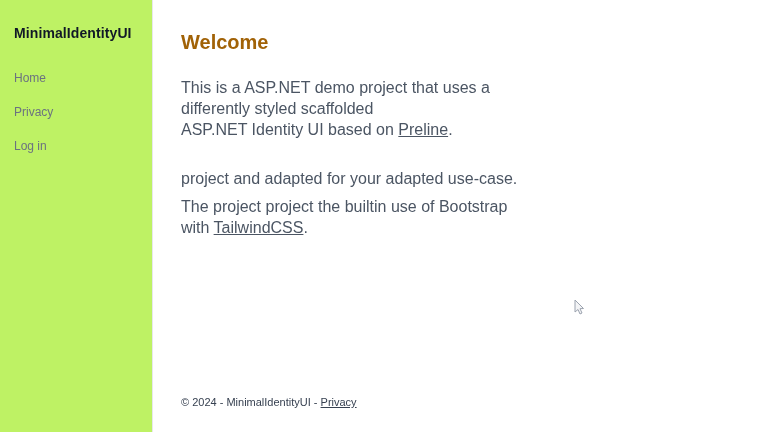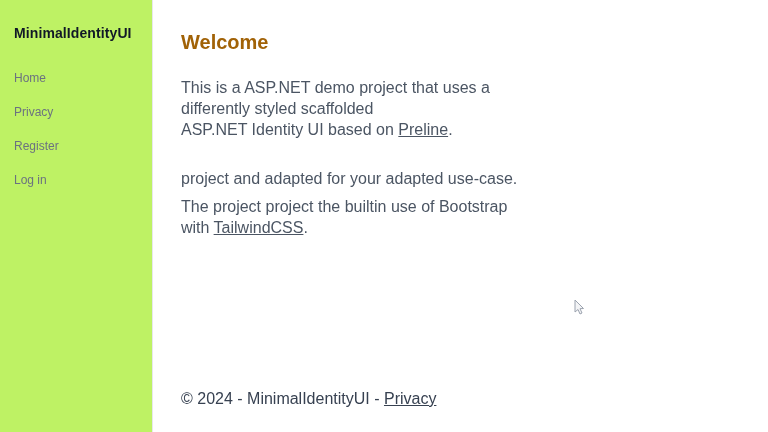--- a/index.html
+++ b/index.html
@@ -65,21 +65,21 @@
   .para a {
     color: #4b5563;
     text-decoration: underline;
     cursor: pointer;
   }
 
   
   .footer {
     margin-top: auto;
     padding-bottom: 24px;
-    font-size: 16px;
+    font-size: 11px;
     color: #374151;
   }
   .footer a {
     color: #374151;
     text-decoration: underline;
     cursor: pointer;
   }
 
   
   .cursor {
@@ -95,23 +95,20 @@
 <body>
 
 <aside class="sidebar">
   <a class="brand">MinimalIdentityUI</a>
   <ul class="nav">
     <li>
       <a>Home</a>
     </li>
     <li>
       <a>Privacy</a>
-    </li>
-    <li>
-      <a>Register</a>
     </li>
     <li>
       <a>Log in</a>
     </li>
   </ul>
 </aside>
 
 <main class="main">
   <h1 class="page-title">Welcome</h1>
 

